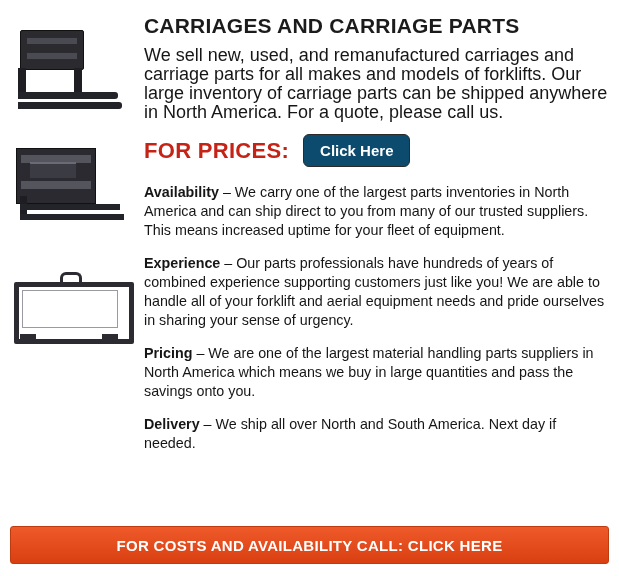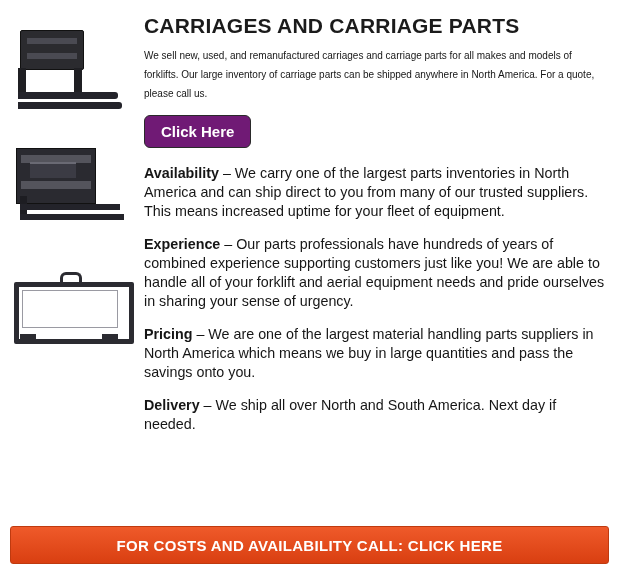--- a/index.html
+++ b/index.html
@@ -218,40 +218,40 @@
     padding-left: 6px;
   }
   h1.title {
     font-size: 21px;
     font-weight: bold;
     color: #1b1b1b;
     margin: 6px 0 8px 0;
     letter-spacing: 0.2px;
   }
   p.intro {
-    font-size: 10px;
+    font-size: 18px;
     line-height: 19px;
     margin: 0 0 12px 0;
     color: #161616;
   }
   .prices-row {
     display: flex;
     align-items: center;
     margin: 6px 0 16px 0;
   }
   .prices-label {
     font-size: 22px;
     font-weight: bold;
     color: #c62317;
     margin-right: 14px;
     letter-spacing: 0.3px;
   }
   .click-btn {
     display: inline-block;
-    background: #701a75;
+    background: #0c4a6e;
     color: #ffffff;
     font-size: 15px;
     font-weight: bold;
     padding: 7px 16px;
     border-radius: 6px;
     border: 1px solid #2a2a2a;
     cursor: pointer;
     text-align: center;
   }
   .feature {
@@ -314,20 +314,21 @@
         <div class="footL"></div>
         <div class="footR"></div>
       </div>
     </div>
 
     <div class="content">
       <h1 class="title">CARRIAGES AND CARRIAGE PARTS</h1>
       <p class="intro">We sell new, used, and remanufactured carriages and carriage parts for all makes and models of forklifts. Our large inventory of carriage parts can be shipped anywhere in North America. For a quote, please call us.</p>
 
       <div class="prices-row">
+        <span class="prices-label">FOR PRICES:</span>
         <span class="click-btn">Click Here</span>
       </div>
 
       <p class="feature"><b>Availability</b><span> – We carry one of the largest parts inventories in North America and can ship direct to you from many of our trusted suppliers. This means increased uptime for your fleet of equipment.</span></p>
       <p class="feature"><b>Experience</b><span> – Our parts professionals have hundreds of years of combined experience supporting customers just like you!  We are able to handle all of your forklift and aerial equipment needs and pride ourselves in sharing your sense of urgency.</span></p>
       <p class="feature"><b>Pricing</b><span> – We are one of the largest material handling parts suppliers in North America which means we buy in large quantities and pass the savings onto you.</span></p>
       <p class="feature"><b>Delivery</b><span> – We ship all over North and South America.  Next day if needed.</span></p>
     </div>
 
   </div>

